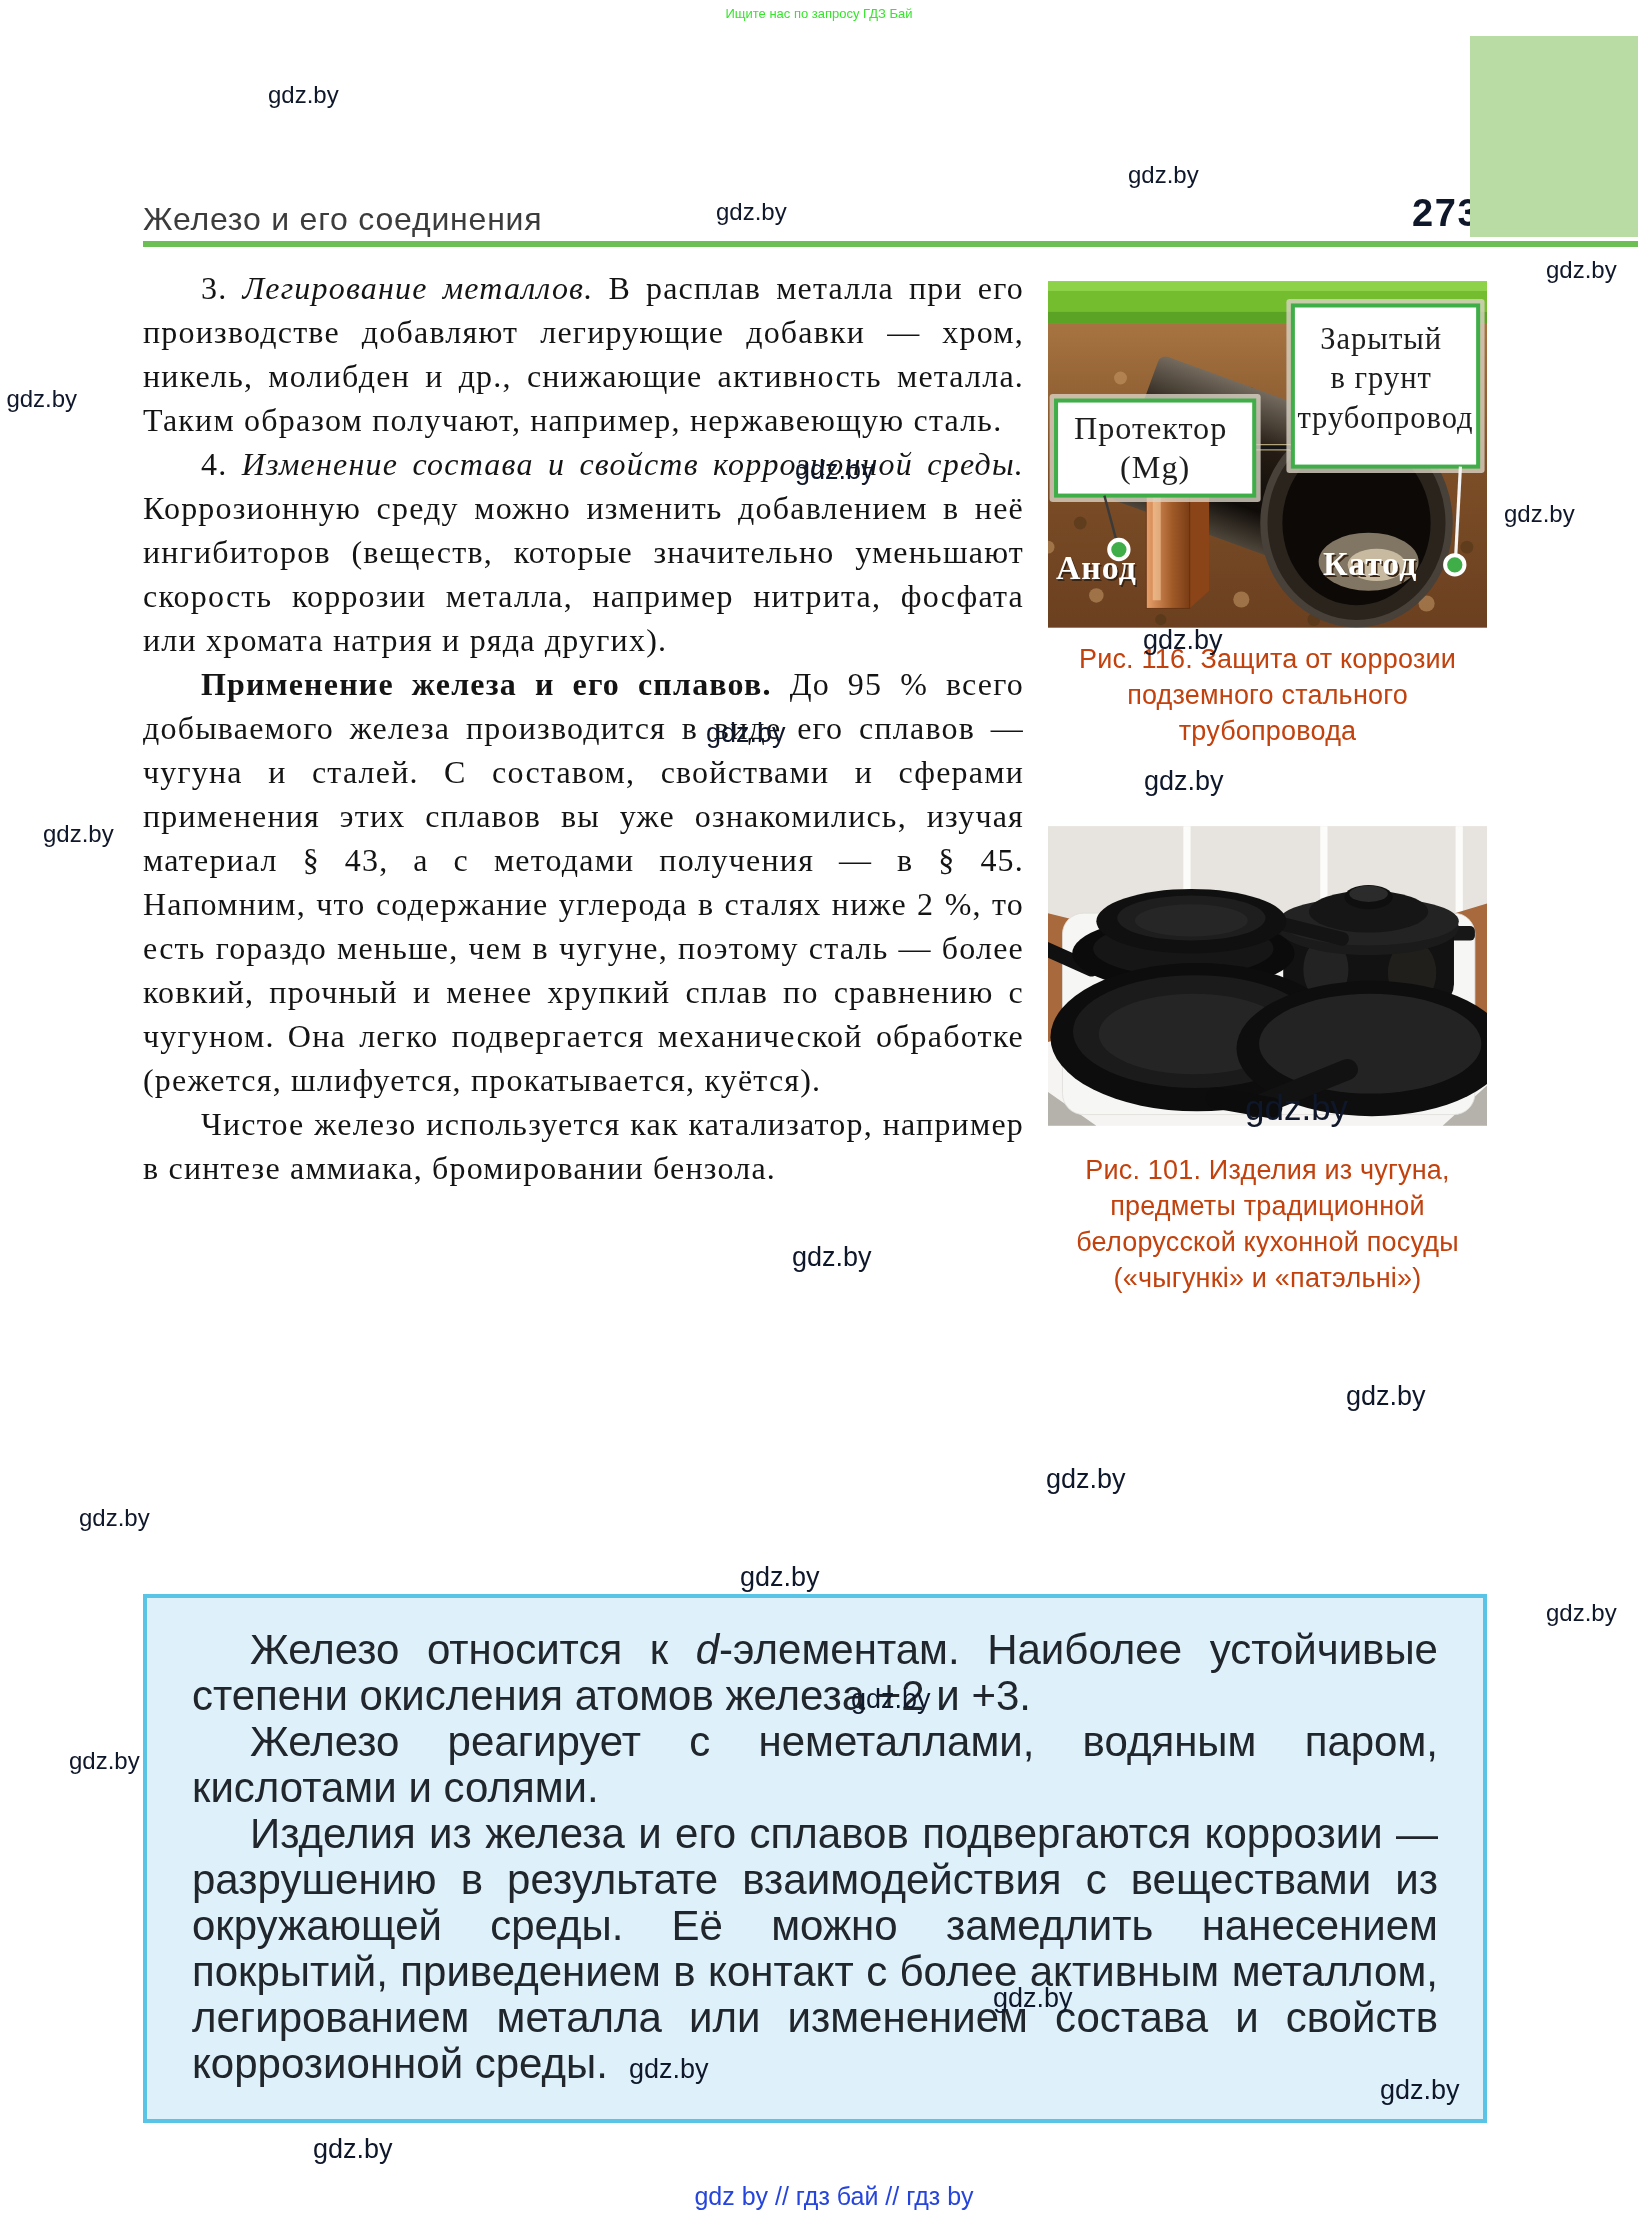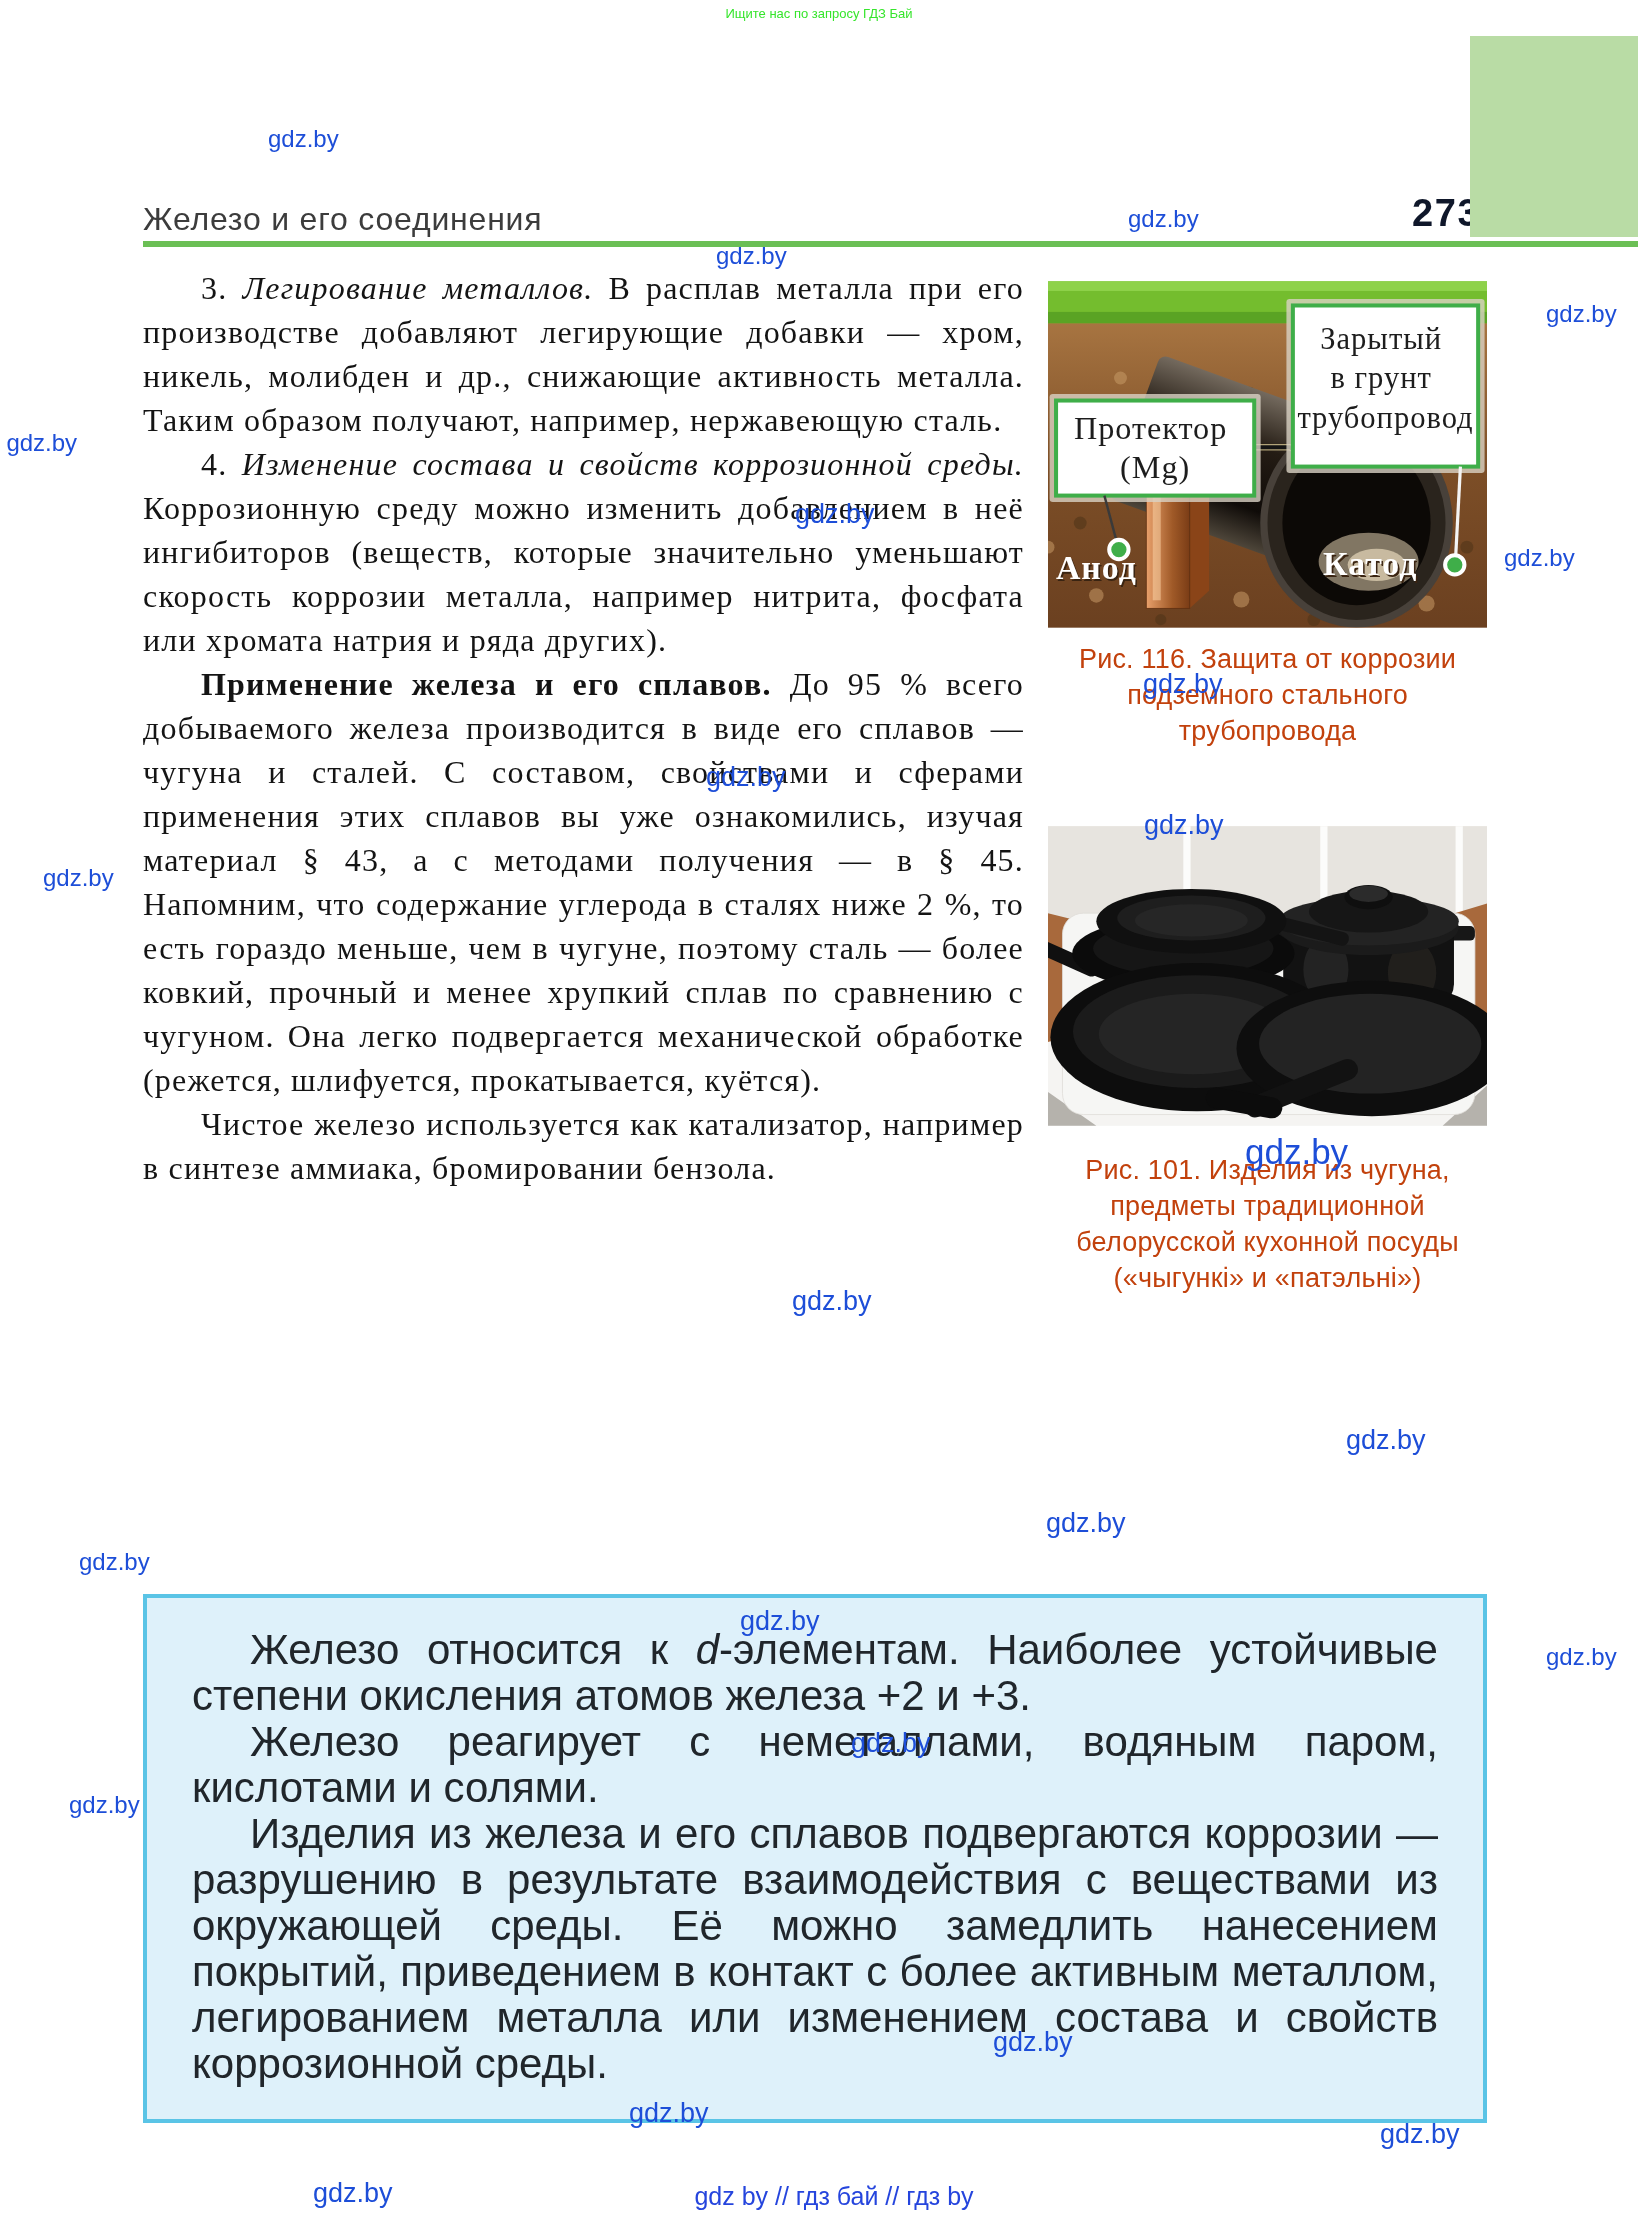--- a/index.html
+++ b/index.html
@@ -44,21 +44,21 @@
   .d-em{font-style:italic;}
 
   
   .footer-copyright{position:absolute;left:0;right:0;top:2063px;text-align:center;
     font-family:"Liberation Sans",sans-serif;font-size:34px;color:#f4a9c2;letter-spacing:0.8px;}
   .footer-links{position:absolute;left:0;right:0;top:2182px;text-align:center;
     font-family:"Liberation Sans",sans-serif;font-size:25px;color:#2545dd;padding-left:30px;}
 
   
   .wm{position:absolute;font-family:"Liberation Sans",sans-serif;font-size:24px;
-    color:#1d4ed8;white-space:nowrap;margin-top:44px;}
+    color:#0f172a;white-space:nowrap;}
   .wm-md{font-size:27px;}
   .wm-lg{font-size:35px;}
 </style>
 </head>
 <body>
 
 <div class="page">
 
   <div class="top-banner">Ищите нас по запросу ГДЗ Бай</div>
 

